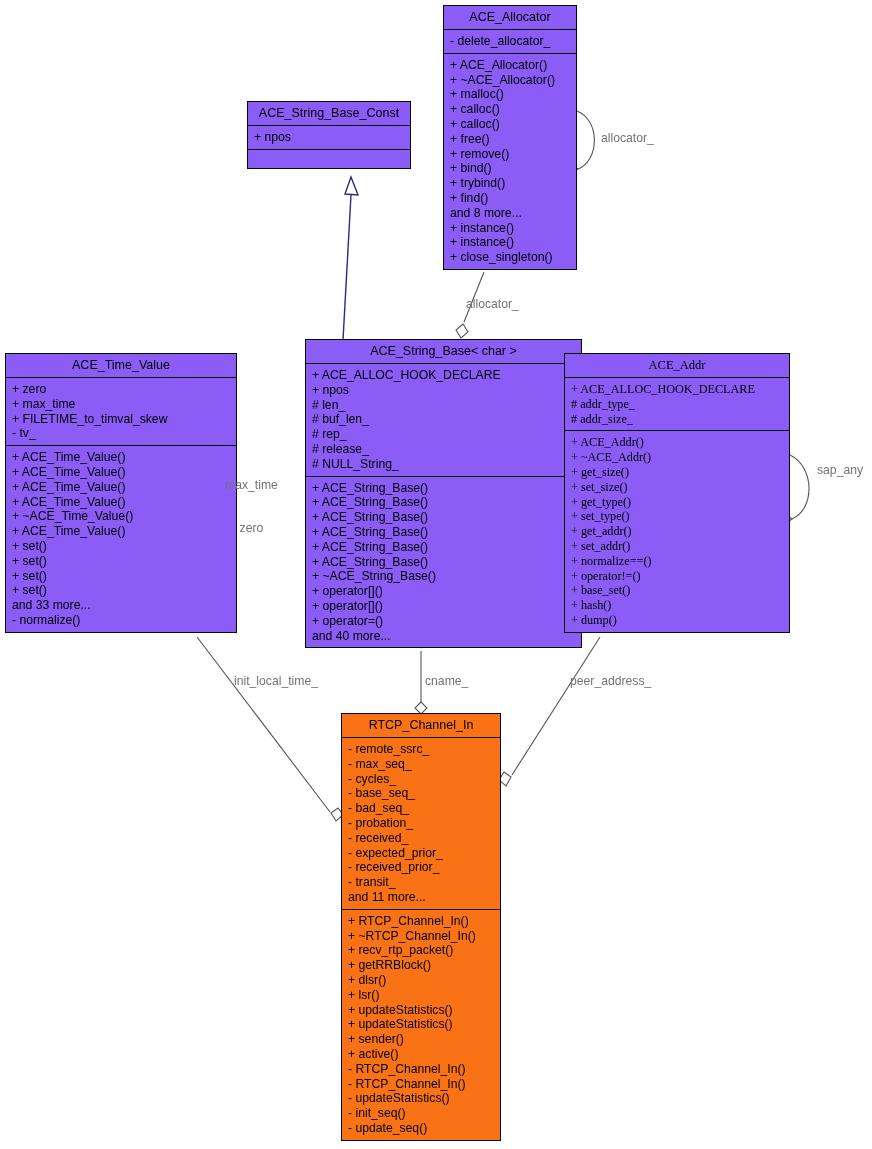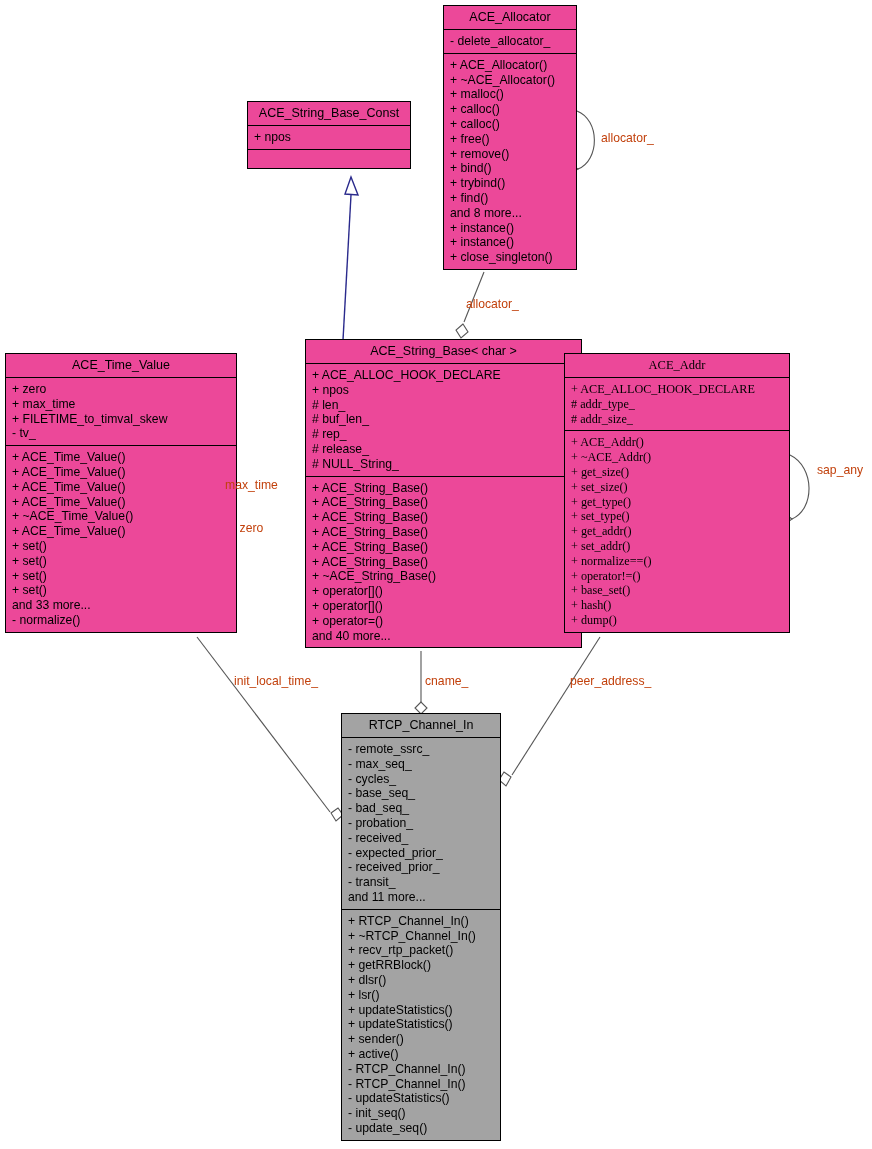--- a/index.html
+++ b/index.html
@@ -22,25 +22,25 @@
     left: 0;
     top: 0;
     width: 872px;
     height: 1149px;
     pointer-events: none;
   }
   .uml-box {
     position: absolute;
     box-sizing: border-box;
     border: 1px solid #000000;
-    background: #ec4899;
+    background: #8b5cf6;
     z-index: 5;
   }
   .uml-box.filled {
-    background: #a3a3a3;
+    background: #f97316;
   }
   .uml-title {
     text-align: center;
     font-size: 12.5px;
     color: #000000;
     padding: 4px 6px 5px 6px;
     line-height: 14px;
     white-space: nowrap;
   }
   .uml-sep {
@@ -59,21 +59,21 @@
   .uml-item {
     font-size: 12.2px;
     line-height: 14.8px;
     color: #000000;
     white-space: nowrap;
     letter-spacing: 0px;
   }
   .edge-label {
     position: absolute;
     font-size: 12.2px;
-    color: #c2410c;
+    color: #737373;
     white-space: nowrap;
     z-index: 6;
     line-height: 14.5px;
   }
 </style>
 </head>
 <body>
 
 <div id="canvas">
 

